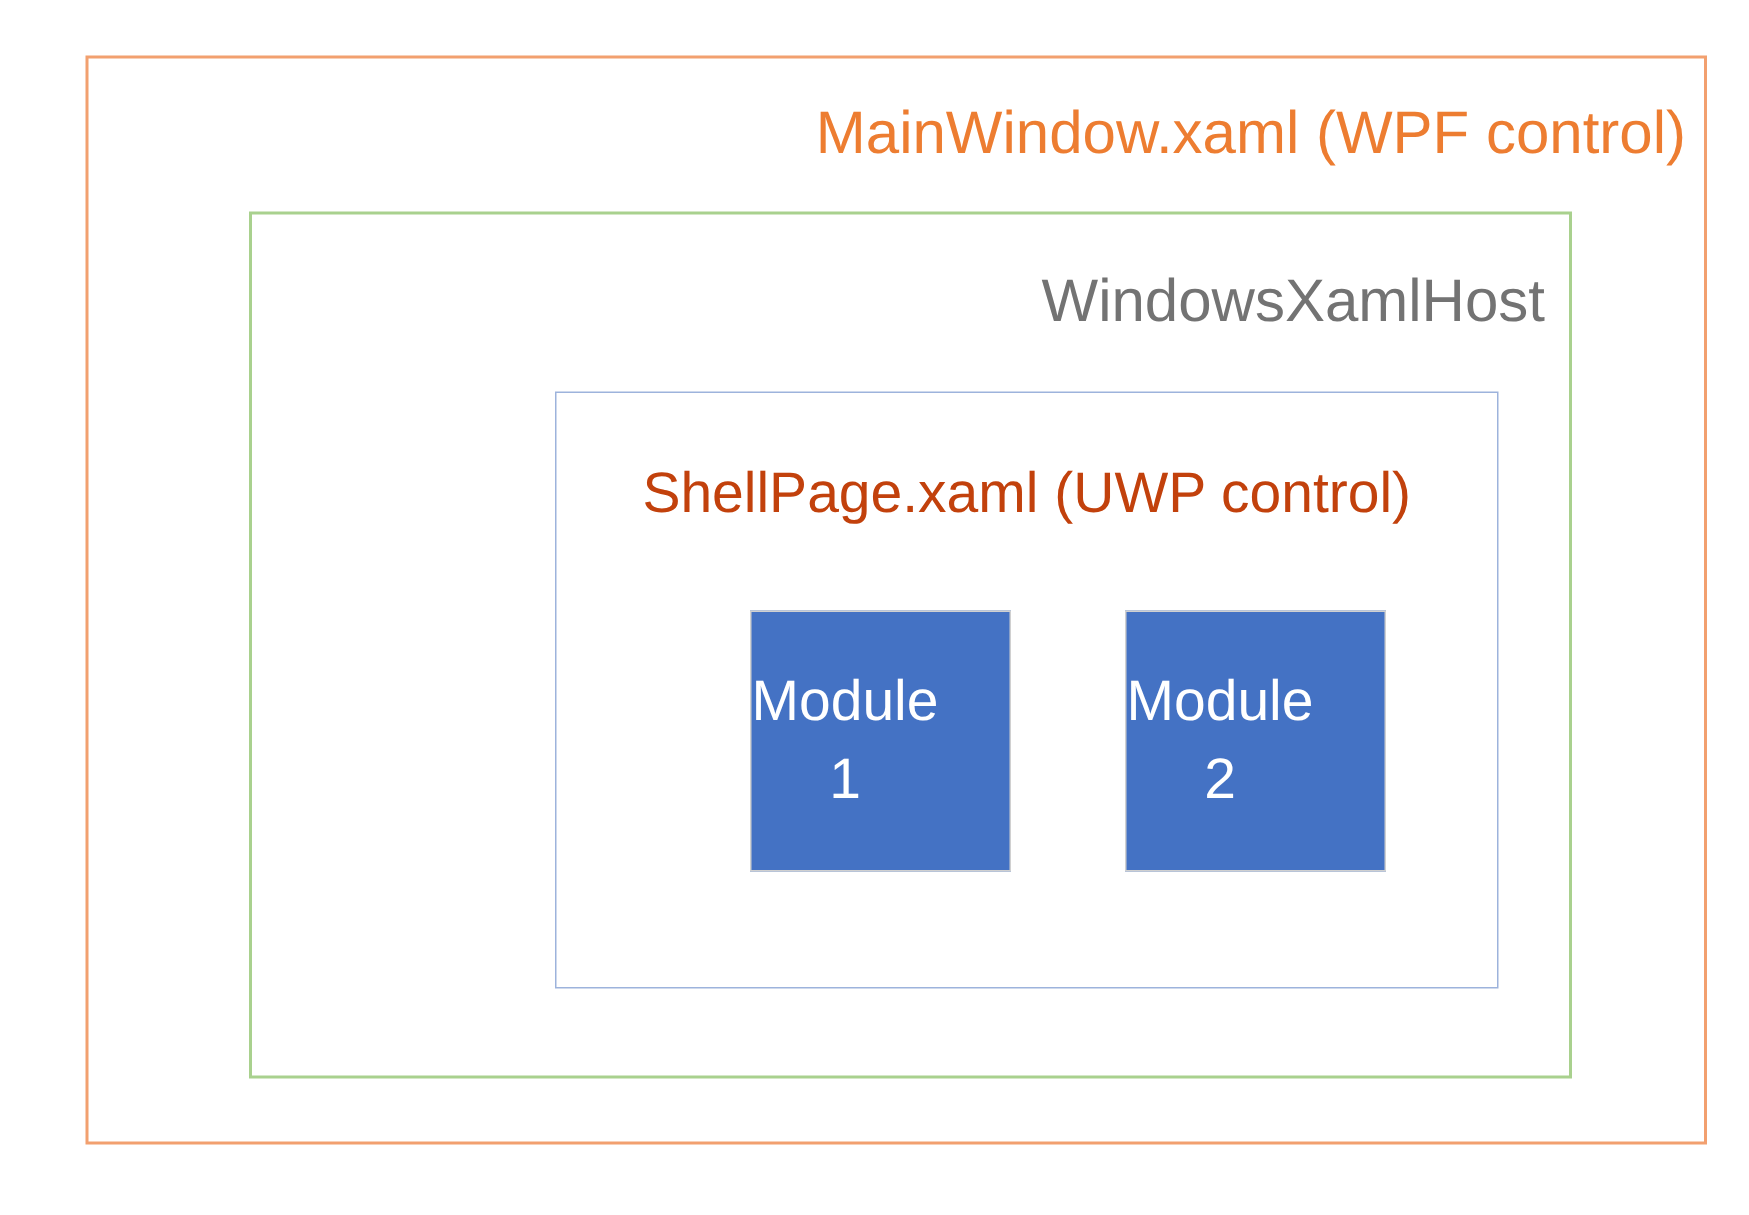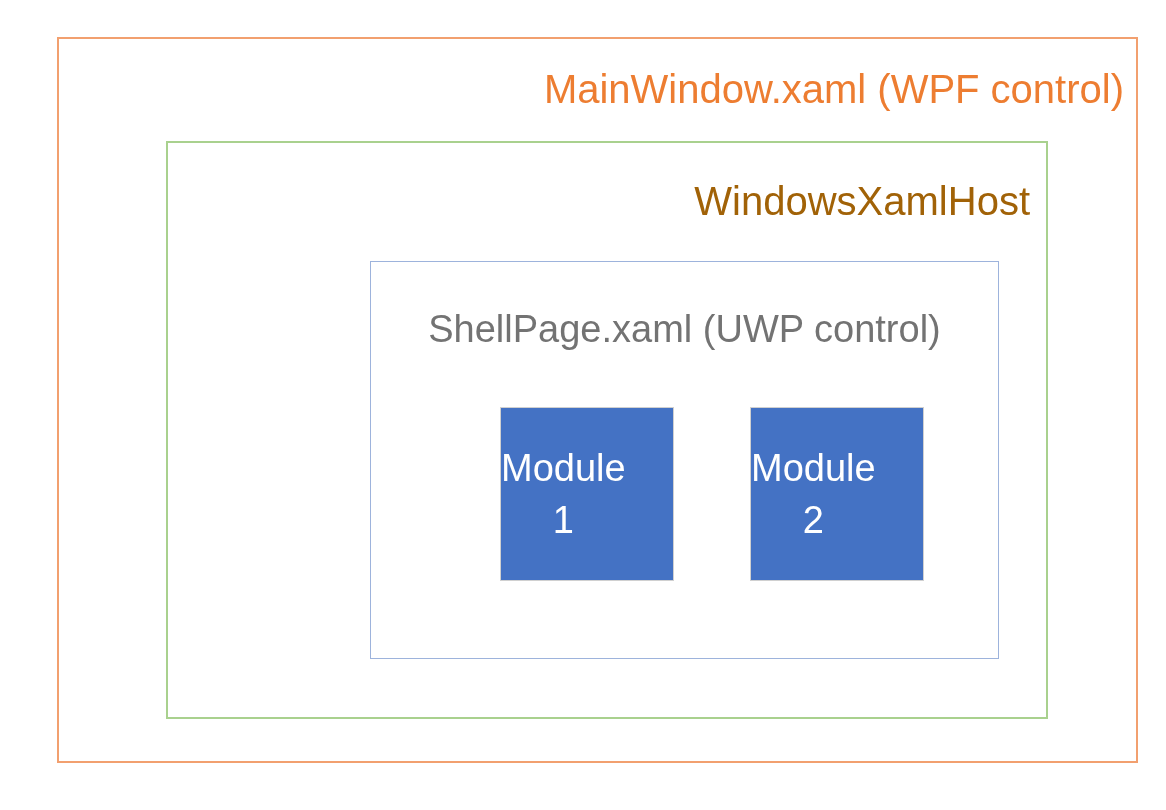--- a/index.html
+++ b/index.html
@@ -36,40 +36,40 @@
     left: 107px; top: 102px;
     width: 882px; height: 578px;
     border: 2px solid #A9D18E;
     background: transparent;
   }
   .label-host {
     position: absolute;
     top: 34px; right: 16px;
     font-size: 40px;
     line-height: 48px;
-    color: #a16207;
+    color: #737373;
     white-space: nowrap;
   }
 
   
   .box-shell {
     position: absolute;
     left: 202px; top: 118px;
     width: 629px; height: 398px;
     border: 1.5px solid #9DB3DC;
     background: transparent;
   }
   .label-shell {
     position: absolute;
     top: 44px; left: 0;
     width: 100%;
     text-align: center;
     font-size: 38px;
     line-height: 46px;
-    color: #737373;
+    color: #c2410c;
     white-space: nowrap;
   }
 
   
   .module {
     position: absolute;
     top: 145px;
     width: 174px; height: 174px;
     background: #4472C4;
     border: 1px solid #D0D0D0;

